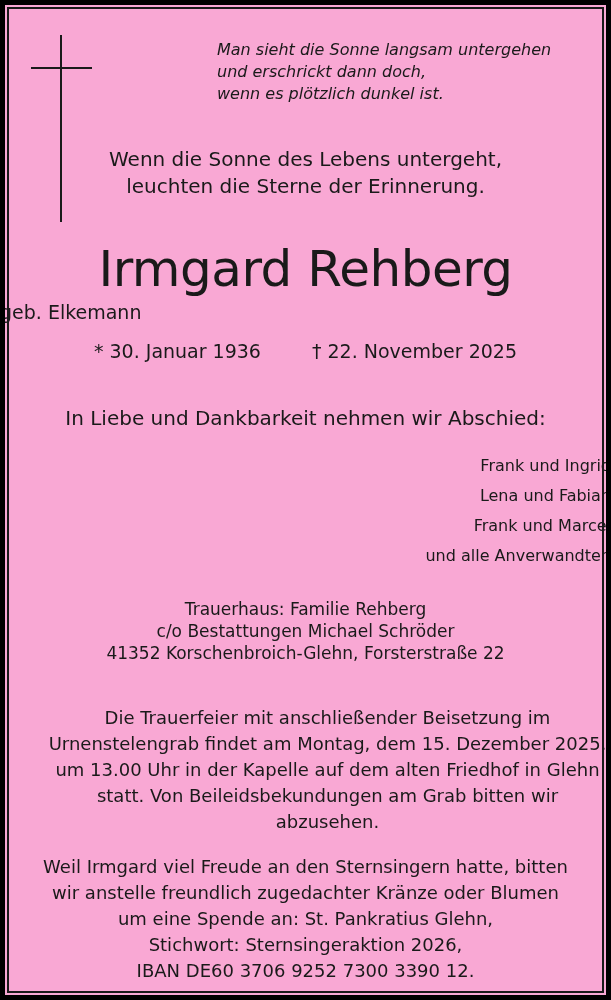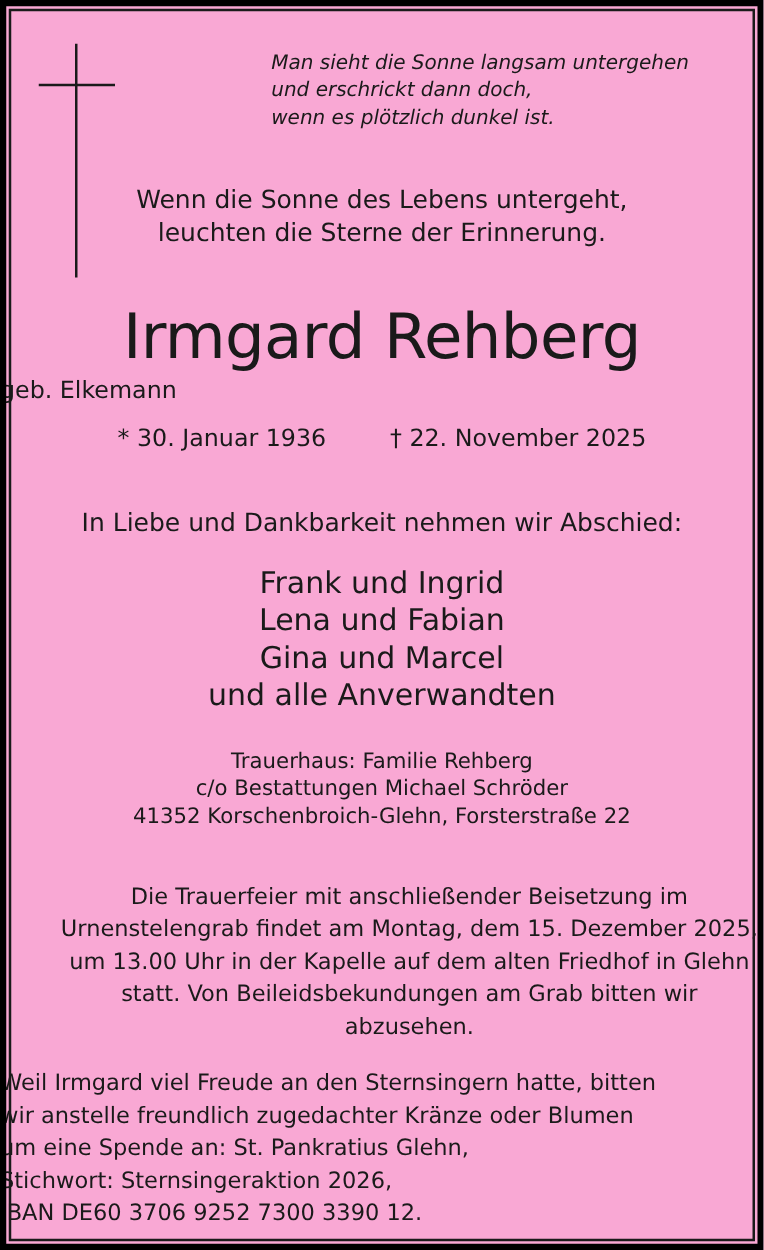--- a/index.html
+++ b/index.html
@@ -85,42 +85,42 @@
   .farewell-intro {
     position: absolute;
     left: 0; right: 0; top: 405px;
     text-align: center;
     font-size: 20px;
     line-height: 26px;
   }
   .mourners {
     position: absolute;
     left: 0; right: 0; top: 451px;
-    text-align: center;
-    font-size: 24px;
+    text-align: right;
+    font-size: 16px;
   }
   .mourners .line { line-height: 30px; }
   .address {
     position: absolute;
     left: 0; right: 0; top: 598px;
     text-align: center;
     font-size: 17px;
   }
   .address .line { line-height: 22px; }
   .funeral-notice {
     position: absolute;
     left: 0; right: 0; top: 705px;
     text-align: center;
     font-size: 18px;
   }
   .funeral-notice .line { line-height: 26px; margin-left: 44px; }
   .donation-notice {
     position: absolute;
     left: 0; right: 0; top: 854px;
-    text-align: left;
+    text-align: center;
     font-size: 18px;
   }
   .donation-notice .line { line-height: 26px; }
 </style>
 </head>
 <body>
 
 <div class="card">
 
   <div class="cross">
@@ -146,21 +146,21 @@
   <div class="dates">
     <span>* 30. Januar 1936</span>
     <span>† 22. November 2025</span>
   </div>
 
   <div class="farewell-intro">In Liebe und Dankbarkeit nehmen wir Abschied:</div>
 
   <div class="mourners">
       <div class="line">Frank und Ingrid</div>
       <div class="line">Lena und Fabian</div>
-      <div class="line">Gina und Marcel</div>
+      <div class="line">Frank und Marcel</div>
       <div class="line">und alle Anverwandten</div>
     </div>
 
   <div class="address">
       <div class="line">Trauerhaus: Familie Rehberg</div>
       <div class="line">c/o Bestattungen Michael Schröder</div>
       <div class="line">41352 Korschenbroich-Glehn, Forsterstraße 22</div>
     </div>
 
   <div class="funeral-notice">

